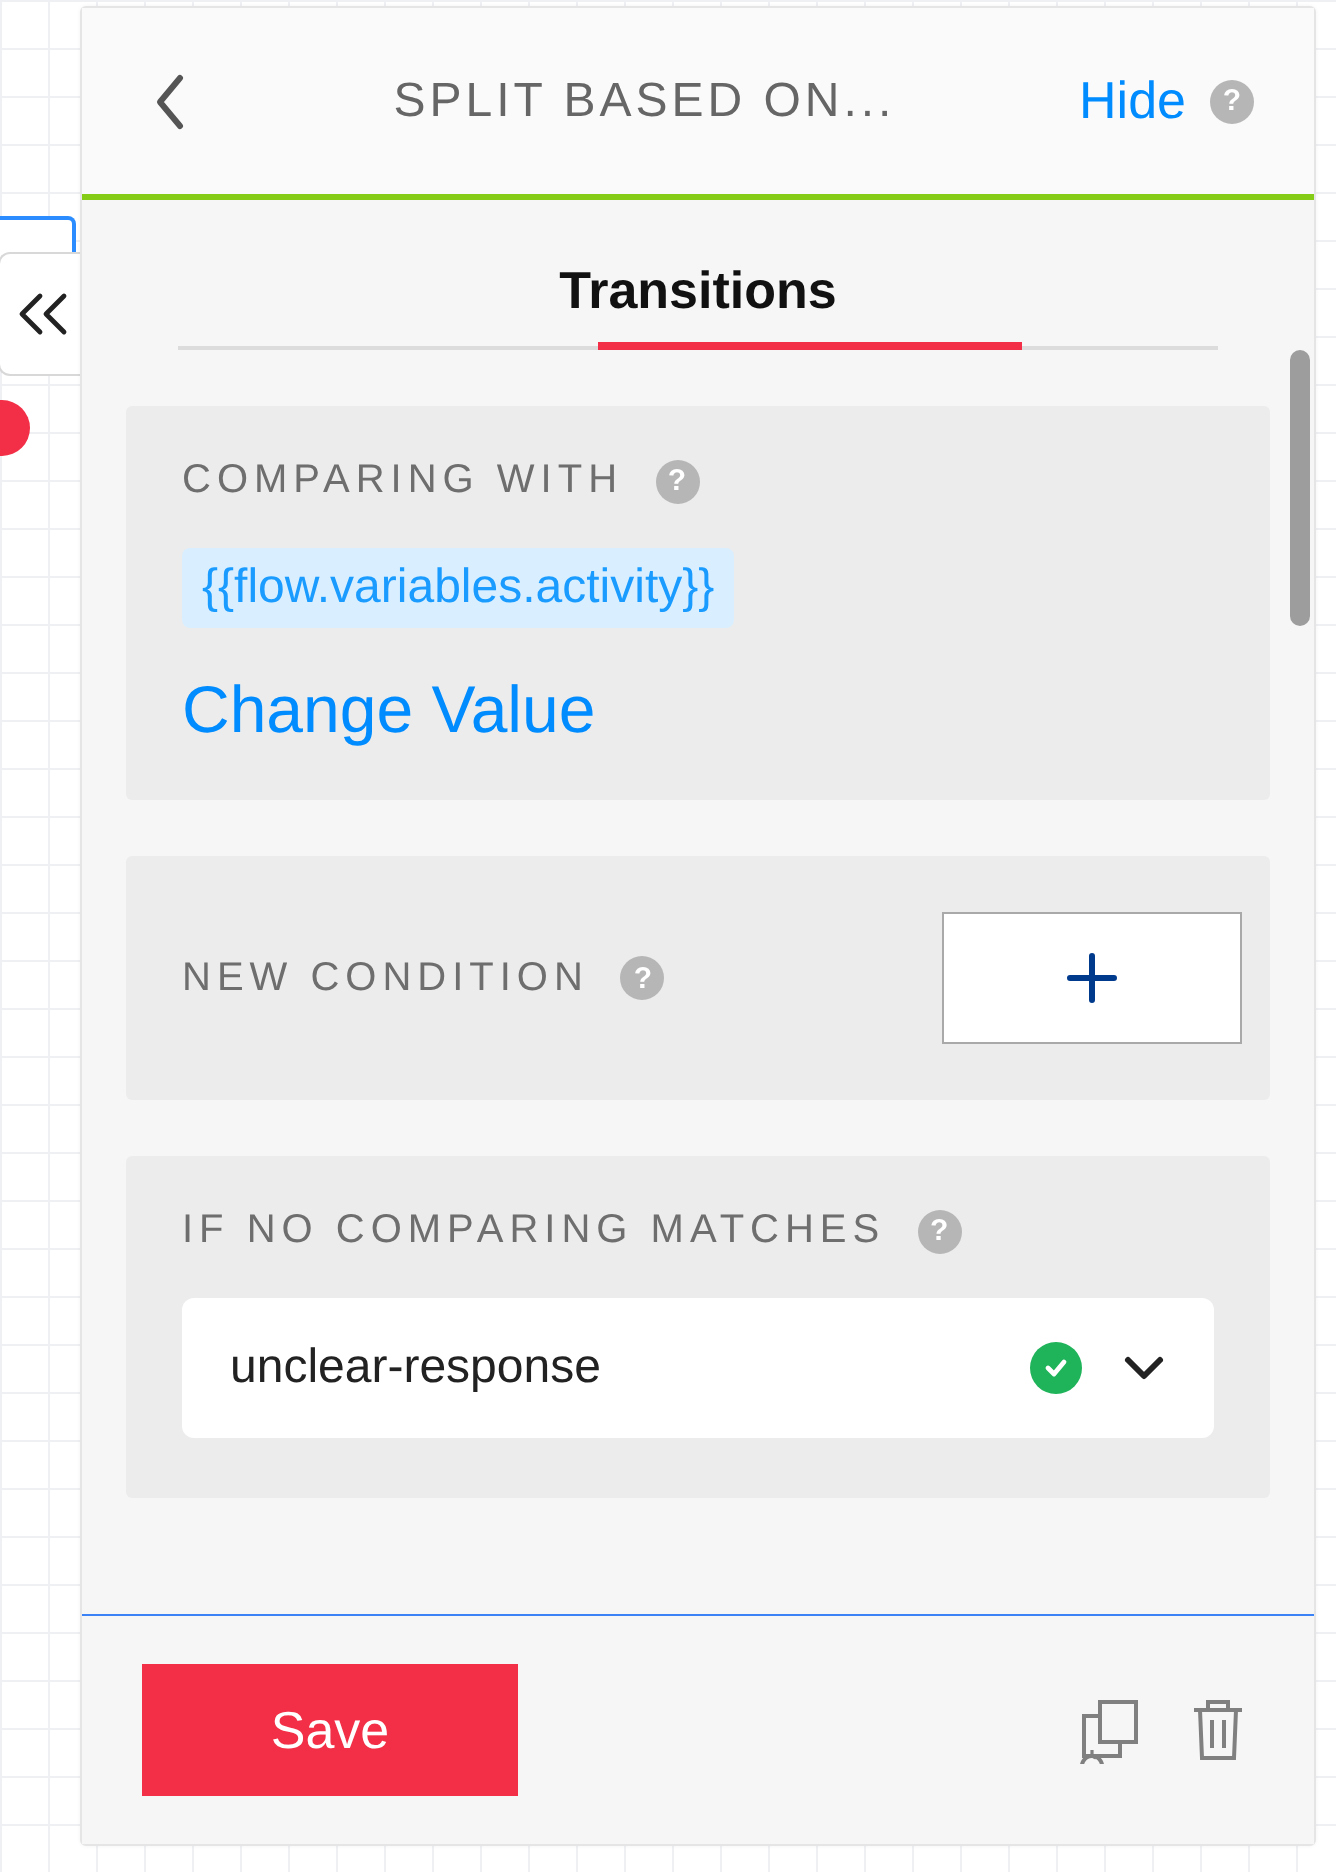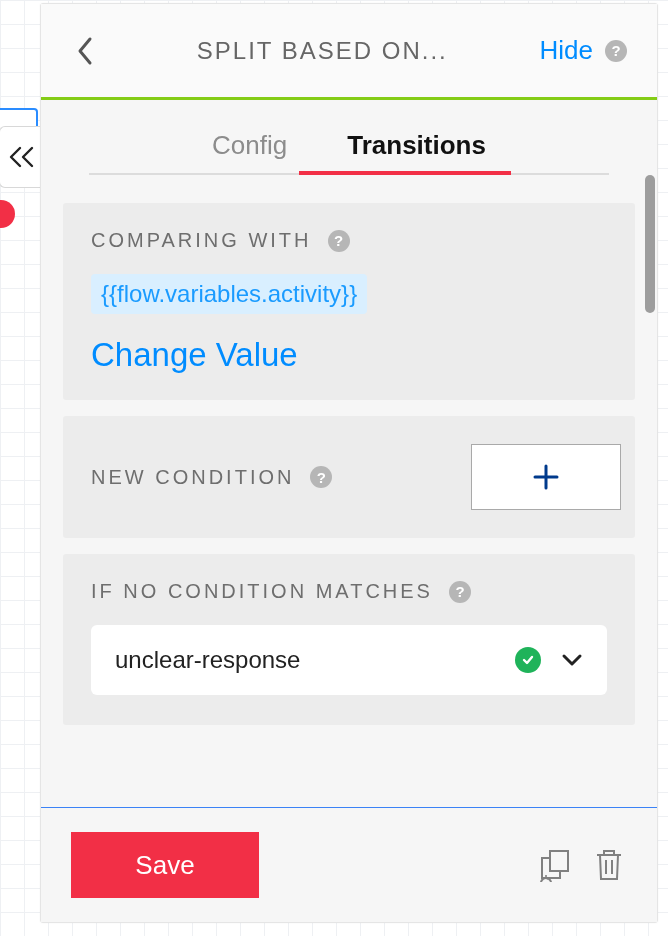--- a/index.html
+++ b/index.html
@@ -36,21 +36,21 @@
   .help-icon { width:22px; height:22px; border-radius:50%; background:#b6b6b6; color:#fff; font-size:15px; font-weight:bold; display:flex; align-items:center; justify-content:center; }
   .help-sm { width:22px; height:22px; }
 
   .tabs-row { display:flex; justify-content:center; gap:60px; padding:30px 30px 0 30px; }
   .tab { font-size:26px; color:#8c8c8c; padding-bottom:12px; cursor:pointer; }
   .tab.active { color:#111; font-weight:600; }
   .tabs-underline { margin:0 48px; height:2px; background:#dcdcdc; position:relative; }
   .tabs-underline .ind { position:absolute; left:210px; width:212px; top:-2px; height:4px; background:#f22f46; }
 
   .scroll-area { flex:1; overflow:hidden; position:relative; }
-  .scroll-content { padding: 28px 22px 20px 22px; display:flex; flex-direction:column; gap:16px;justify-content:center; }
+  .scroll-content { padding: 28px 22px 20px 22px; display:flex; flex-direction:column; gap:28px;justify-content:center; }
 
   .card { background:#ececec; border-radius:3px; padding:26px 28px; }
   .card-label-row { display:flex; align-items:center; gap:16px; }
   .card-label { color:#6e6e6e; font-size:20px; letter-spacing:3px; font-weight:500; }
 
   .chip {
     display:inline-block; margin-top:22px;
     background:#d9efff; color:#1a9bff;
     padding:6px 10px; border-radius:4px; font-size:24px;
   }
@@ -127,21 +127,20 @@
       </svg>
     </div>
     <div class="header-title">SPLIT BASED ON...</div>
     <div class="hide-group">
       <span class="hide-link">Hide</span>
       <span class="help-icon">?</span>
     </div>
   </div>
 
   <div class="tabs-row">
-    <div class="tab">Config</div>
     <div class="tab active">Transitions</div>
   </div>
   <div class="tabs-underline">
     <div class="ind"></div>
   </div>
 
   <div class="scroll-area">
     <div class="scroll-content">
 
       <div class="card">
@@ -160,21 +159,21 @@
         </div>
         <div class="plus-btn">
           <svg width="30" height="30" viewBox="0 0 30 30" fill="none">
             <path d="M15 4 V26 M4 15 H26" stroke-width="3" stroke-linecap="round"></path>
           </svg>
         </div>
       </div>
 
       <div class="card" style="padding-bottom:30px;">
         <div class="card-label-row">
-          <span class="card-label">IF NO CONDITION MATCHES</span>
+          <span class="card-label">IF NO COMPARING MATCHES</span>
           <span class="help-icon help-sm">?</span>
         </div>
         <div class="select-box">
           <span class="val">unclear-response</span>
           <div class="select-right">
             <span class="check-circle">
               <svg width="14" height="14" viewBox="0 0 14 14" fill="none">
                   <path d="M3 7 L6 10 L11 4" stroke="#fff" stroke-width="2.4" stroke-linecap="round" stroke-linejoin="round"></path>
                 </svg>
             </span>

